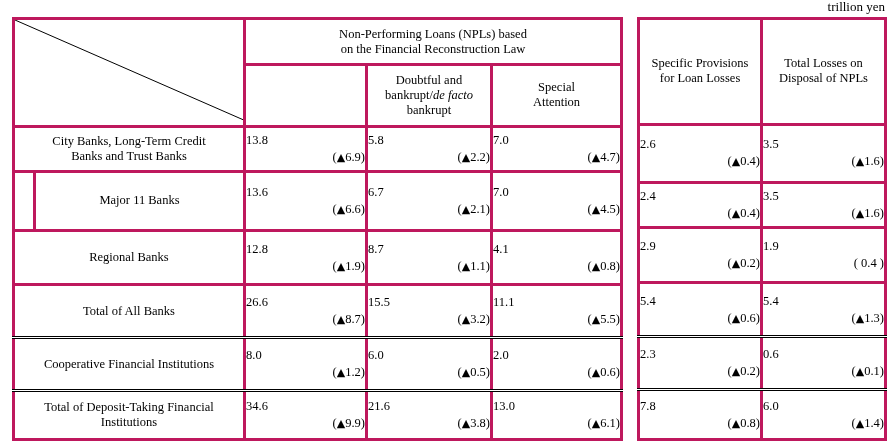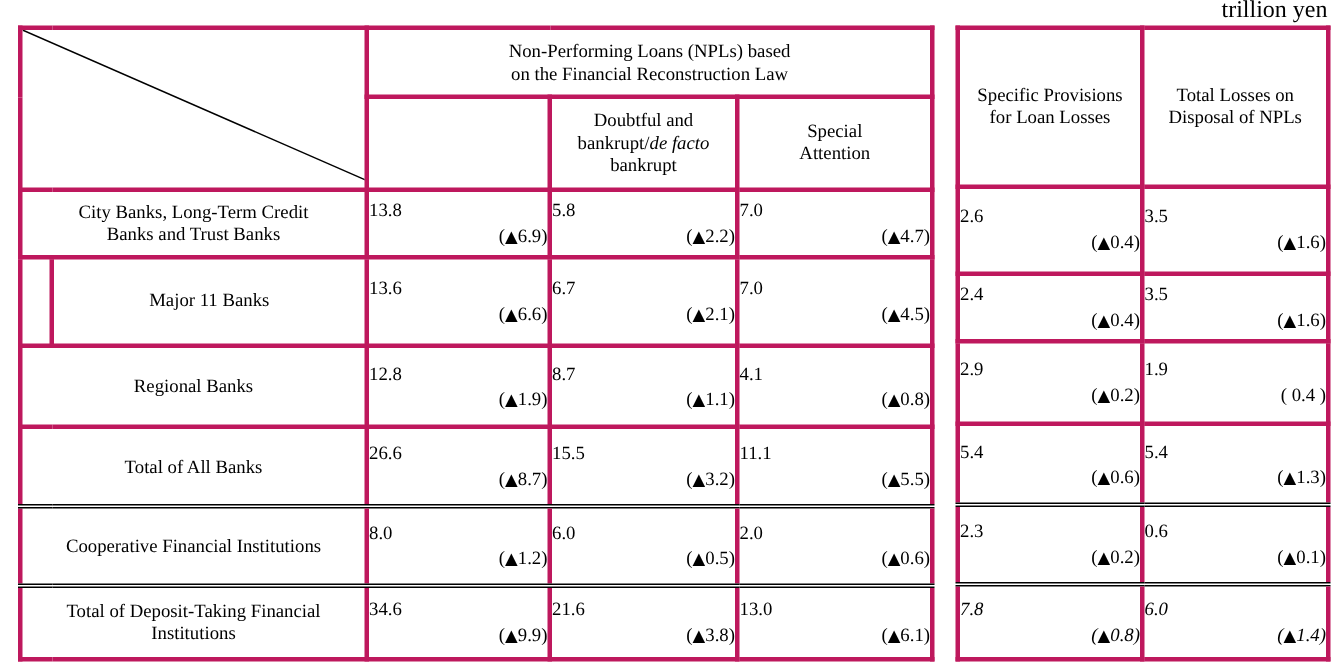--- a/index.html
+++ b/index.html
@@ -22,21 +22,21 @@
     height: 442px;
   }
 
   
   .units {
     position: absolute;
     top: 0px;
     left: 637px;
     width: 248px;
     text-align: right;
-    font-size: 16px;
+    font-size: 13px;
     line-height: 14px;
     white-space: nowrap;
   }
 
   
   .tbl {
     position: absolute;
     border-collapse: collapse;
     table-layout: fixed;
     font-size: 12.5px;
@@ -334,21 +334,21 @@
         <tr style="height: 52px;">
           <td class="sep-top-thick">
             <span class="val">2.3</span>
             <span class="delta">(<span class="tri">▲</span>0.2)</span>
           </td>
           <td class="sep-top-thick">
             <span class="val">0.6</span>
             <span class="delta">(<span class="tri">▲</span>0.1)</span>
           </td>
         </tr>
-        <tr style="height: 49px; font-style: italic;">
+        <tr style="height: 49px;">
           <td class="sep-top-thick">
             <span class="val">7.8</span>
             <span class="delta">(<span class="tri">▲</span>0.8)</span>
           </td>
           <td class="sep-top-thick">
             <span class="val">6.0</span>
             <span class="delta">(<span class="tri">▲</span>1.4)</span>
           </td>
         </tr>
       </tbody>

